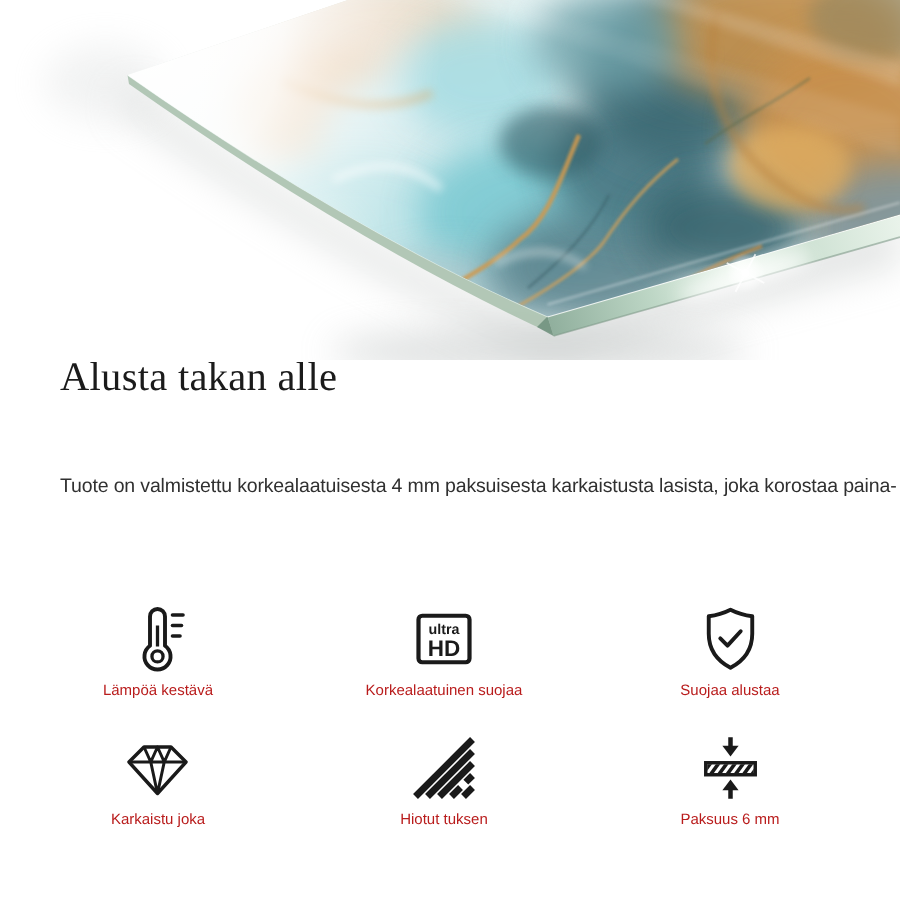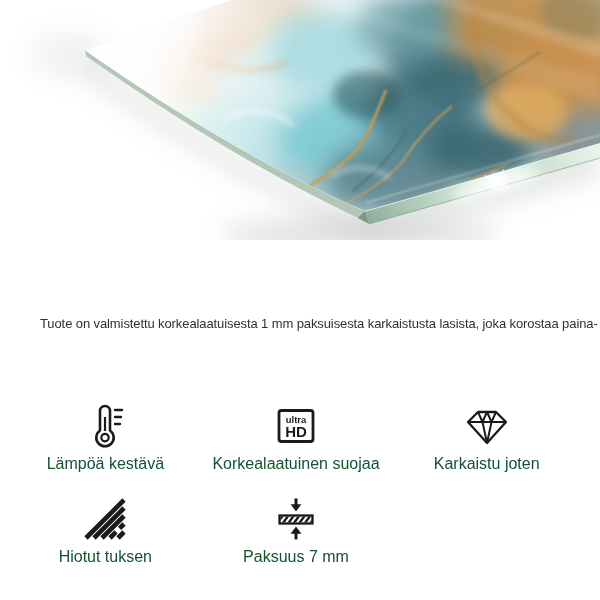--- a/index.html
+++ b/index.html
@@ -18,21 +18,21 @@
     position:absolute;left:40px;top:310px;
     font-size:13px;line-height:27px;color:#303030;letter-spacing:-0.1px;
   }
   .para div{white-space:nowrap;}
   .features{
     position:absolute;left:10px;top:402px;width:572px;
     display:grid;grid-template-columns:repeat(3,1fr);row-gap:22px;
   }
   .feature{display:flex;flex-direction:column;align-items:center;}
   .feature .ic{height:48px;display:flex;align-items:center;justify-content:center;color:#1a1a1a;text-align:right;}
-  .feature .lbl{margin-top:5px;font-size:16px;color:#14532d;}
+  .feature .lbl{margin-top:5px;font-size:10px;color:#b91c1c;}
   svg text{font-family:"Liberation Sans",sans-serif;}
 </style>
 </head>
 <body>
 
 <div class="hero">
 <svg width="600" height="240" viewBox="0 0 600 240">
   <defs>
     <clipPath id="glassFace">
       <path d="M85,50 L232,0 L600,0 L600,143 L365,211 Q235,155 85,50 Z"></path>
@@ -128,24 +128,25 @@
     <line x1="-40" y1="0" x2="40" y2="0" stroke="#ffffff" stroke-width="2.2" stroke-linecap="round" filter="url(#b1)"></line>
     <line x1="0" y1="-24" x2="0" y2="24" stroke="#ffffff" stroke-width="2" stroke-linecap="round" filter="url(#b1)"></line>
     <line x1="-10" y1="-10" x2="10" y2="10" stroke="#ffffff" stroke-width="1.2" opacity="0.8"></line>
     <line x1="-10" y1="10" x2="10" y2="-10" stroke="#ffffff" stroke-width="1.2" opacity="0.8"></line>
     <circle r="2.6" fill="#ffffff"></circle>
   </g>
 </svg>
 </div>
 
 <div class="heading">
+  <div>Alusta takan alle</div>
 </div>
 
 <div class="para">
-  <div>Tuote on valmistettu korkealaatuisesta 1 mm paksuisesta karkaistusta lasista, joka korostaa paina-</div>
+  <div>Tuote on valmistettu korkealaatuisesta 4 mm paksuisesta karkaistusta lasista, joka korostaa paina-</div>
 </div>
 
 <div class="features">
 
   <div class="feature">
     <span class="ic">
       <svg width="48" height="48" viewBox="0 0 48 48" fill="none" stroke="currentColor">
         <path d="M19,9 a5,5 0 0 1 10,0 L29,28.5 a8.7,8.7 0 1 1 -10,0 Z" stroke-width="2.6" stroke-linejoin="round"></path>
         <circle cx="24" cy="35.6" r="3.7" stroke-width="2.2"></circle>
         <line x1="24" y1="15" x2="24" y2="29" stroke-width="2.2"></line>
@@ -161,29 +162,38 @@
     <span class="ic">
       <svg width="48" height="48" viewBox="0 0 48 48">
         <rect x="7" y="8.5" width="34" height="31" rx="2.5" fill="none" stroke="currentColor" stroke-width="2.8"></rect>
         <text x="24" y="20.5" font-size="9.5" font-weight="bold" text-anchor="middle" fill="currentColor">ultra</text>
         <text x="24" y="35" font-size="15" font-weight="bold" text-anchor="middle" fill="currentColor">HD</text>
       </svg>
     </span>
     <span class="lbl">Korkealaatuinen suojaa</span>
   </div>
 
+  <div class="feature">
+    <span class="ic">
+      <svg width="48" height="48" viewBox="0 0 48 48" fill="none" stroke="currentColor">
+        <path d="M24,4.5 C28.5,6.8 33,8.2 38.5,8.8 L38.5,20.5 C38.5,31 32.7,38.6 24,43.2 C15.3,38.6 9.5,31 9.5,20.5 L9.5,8.8 C15,8.2 19.5,6.8 24,4.5 Z" stroke-width="2.6" stroke-linejoin="round"></path>
+        <path d="M17.2,23.6 L22,28.4 L30.8,18.8" stroke-width="2.6" stroke-linecap="round" stroke-linejoin="round"></path>
+      </svg>
+    </span>
+    <span class="lbl">Suojaa alustaa</span>
+  </div>
 
   <div class="feature">
     <span class="ic">
       <svg width="48" height="48" viewBox="0 0 48 48" fill="none" stroke="currentColor">
         <path d="M15,10 L33,10 L43,20 L24,41 L5,20 Z" stroke-width="2.3" stroke-linejoin="round"></path>
         <path d="M5,20 L43,20 M15,10 L19.5,20 L24,41 M33,10 L28.5,20 L24,41 M19.5,20 L24,10 L28.5,20" stroke-width="2" stroke-linejoin="round"></path>
       </svg>
     </span>
-    <span class="lbl">Karkaistu joten</span>
+    <span class="lbl">Karkaistu joka</span>
   </div>
 
   <div class="feature">
     <span class="ic">
       <svg width="48" height="48" viewBox="0 0 48 48" stroke="currentColor" fill="none">
         <line x1="5" y1="43" x2="43" y2="5" stroke-width="4.6"></line>
         <line x1="13" y1="43" x2="43" y2="13" stroke-width="4.6"></line>
         <line x1="21" y1="43" x2="43" y2="21" stroke-width="4.6"></line>
         <line x1="29" y1="43" x2="43" y2="29" stroke-width="4.6" stroke-dasharray="8.5 5"></line>
         <line x1="37" y1="43" x2="43" y2="37" stroke-width="4.6"></line>
@@ -209,16 +219,16 @@
           <line x1="4" y1="30" x2="12" y2="19"></line>
           <line x1="9.5" y1="30" x2="17.5" y2="19"></line>
           <line x1="15" y1="30" x2="23" y2="19"></line>
           <line x1="20.5" y1="30" x2="28.5" y2="19"></line>
           <line x1="26" y1="30" x2="34" y2="19"></line>
           <line x1="31.5" y1="30" x2="39.5" y2="19"></line>
           <line x1="37" y1="30" x2="45" y2="19"></line>
         </g>
       </svg>
     </span>
-    <span class="lbl">Paksuus 7 mm</span>
+    <span class="lbl">Paksuus 6 mm</span>
   </div>
 
 </div>
 
 </body></html>

